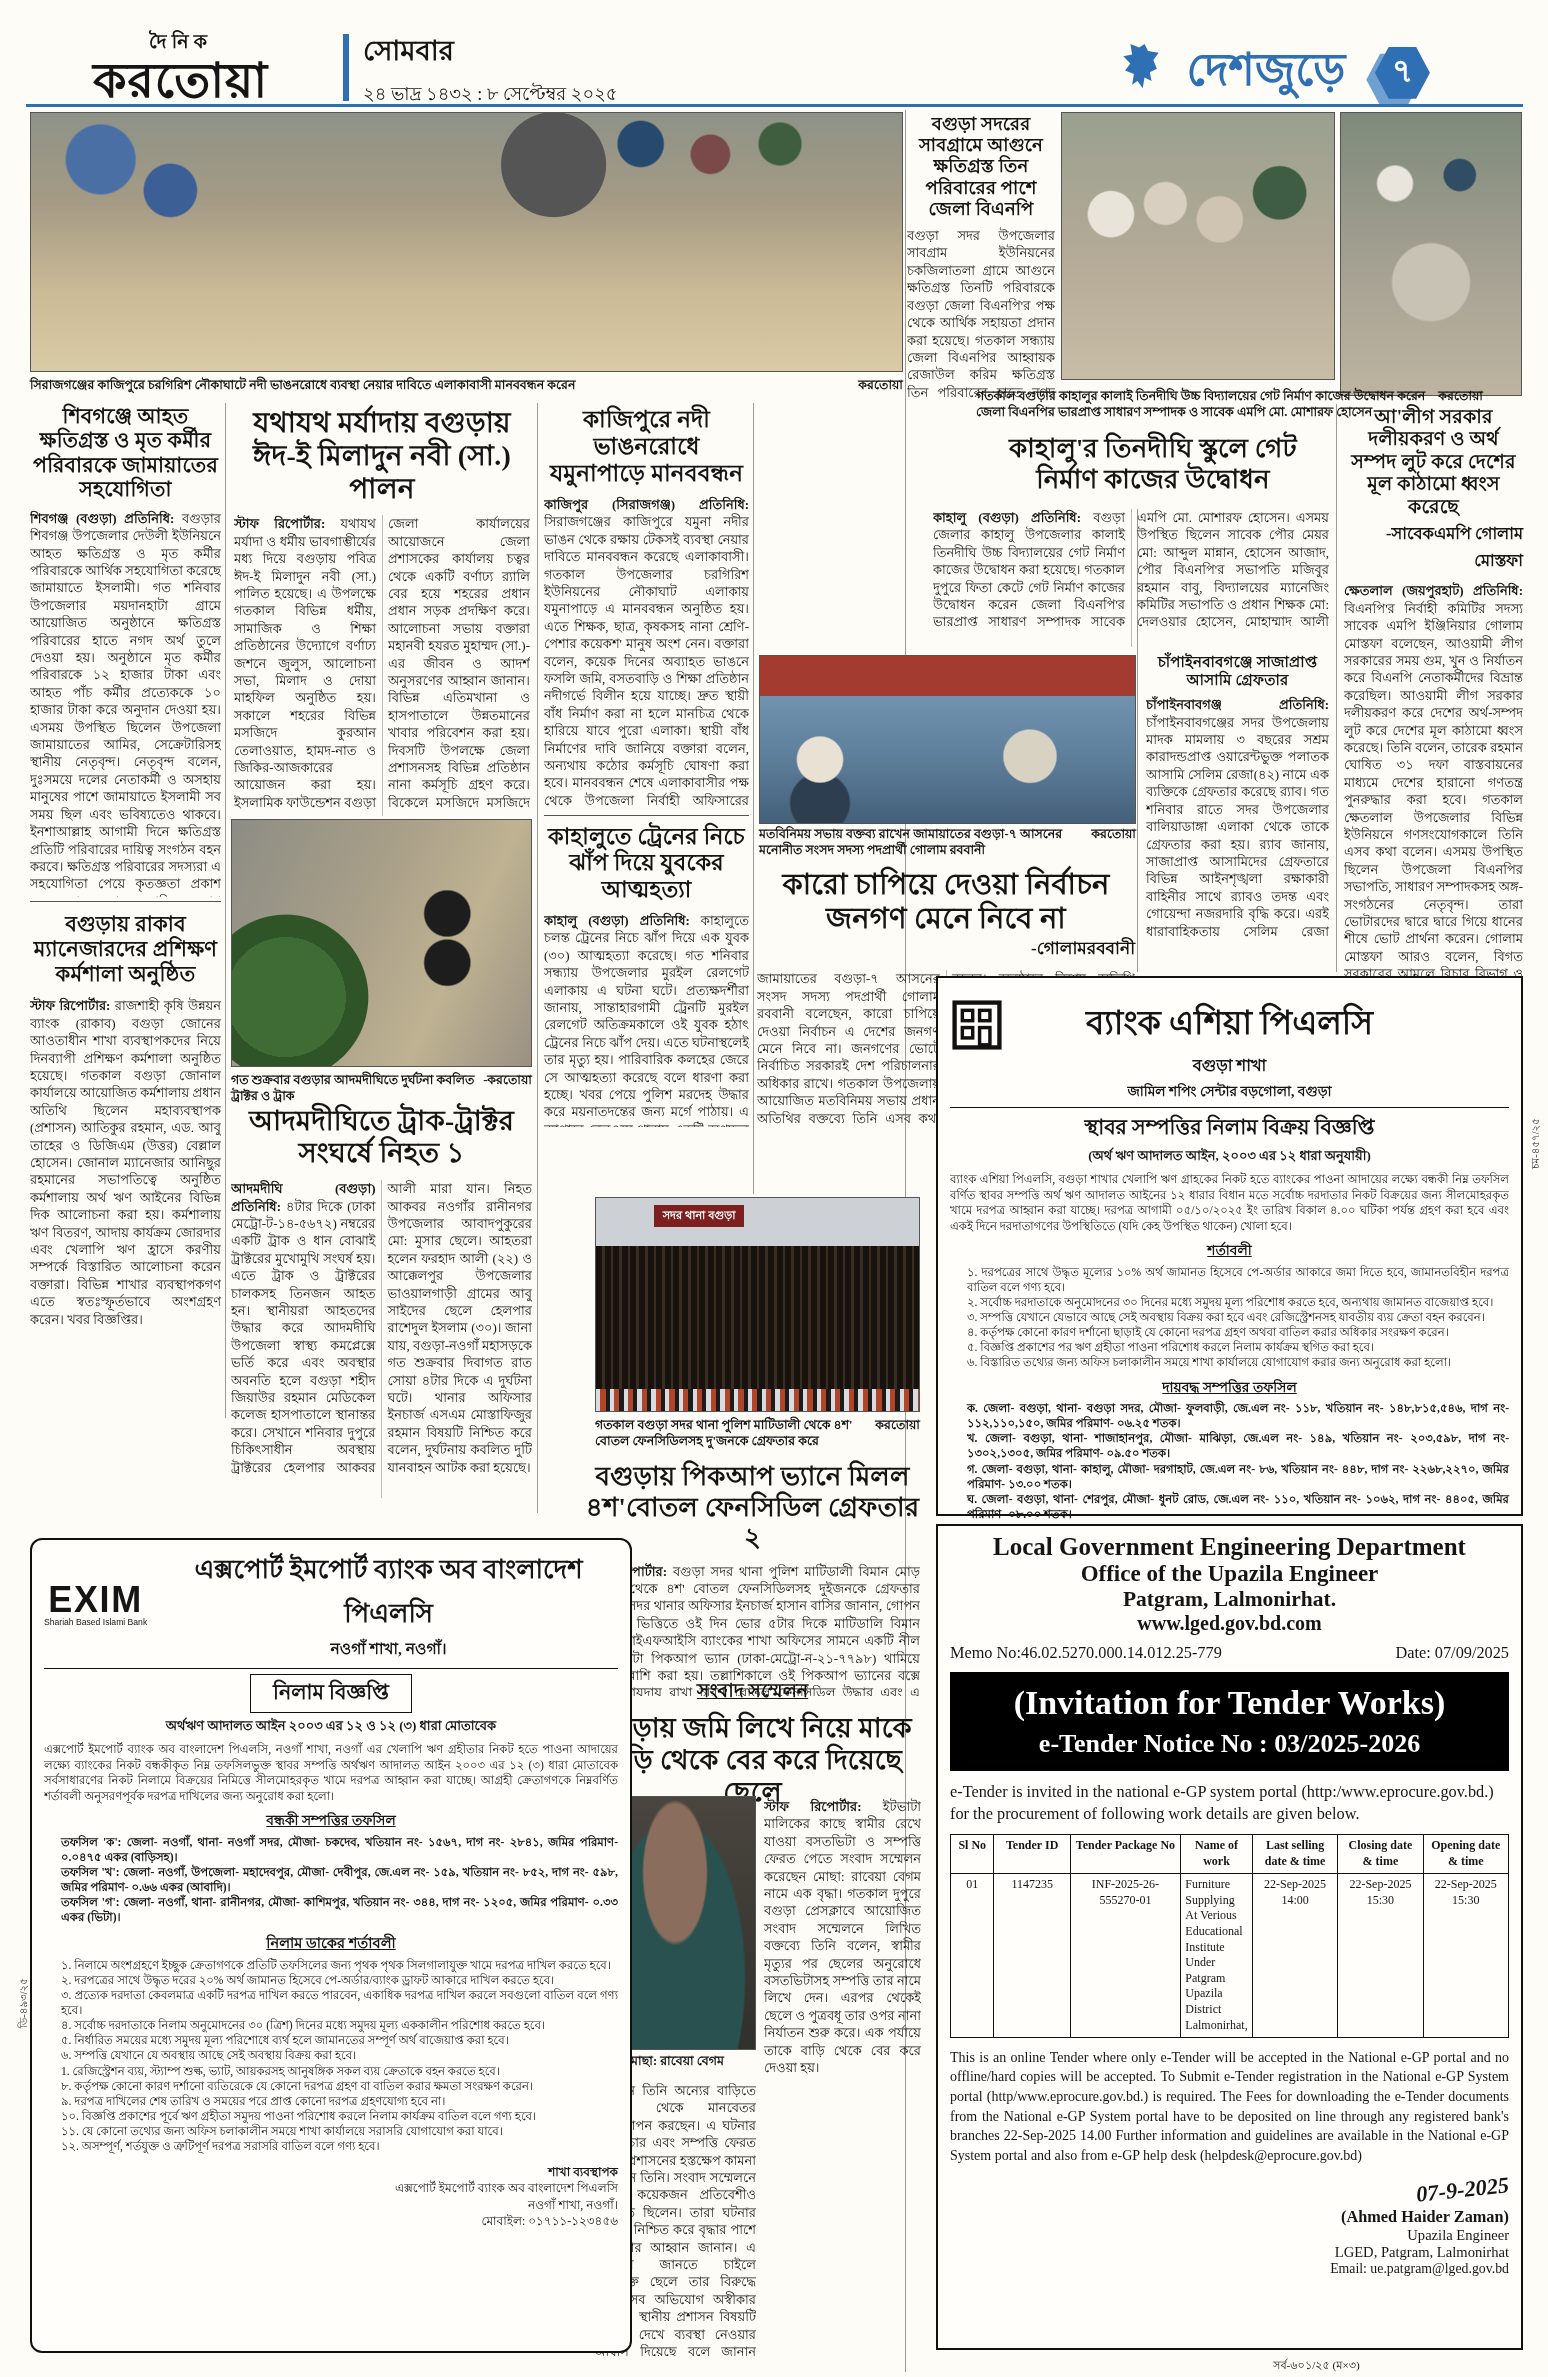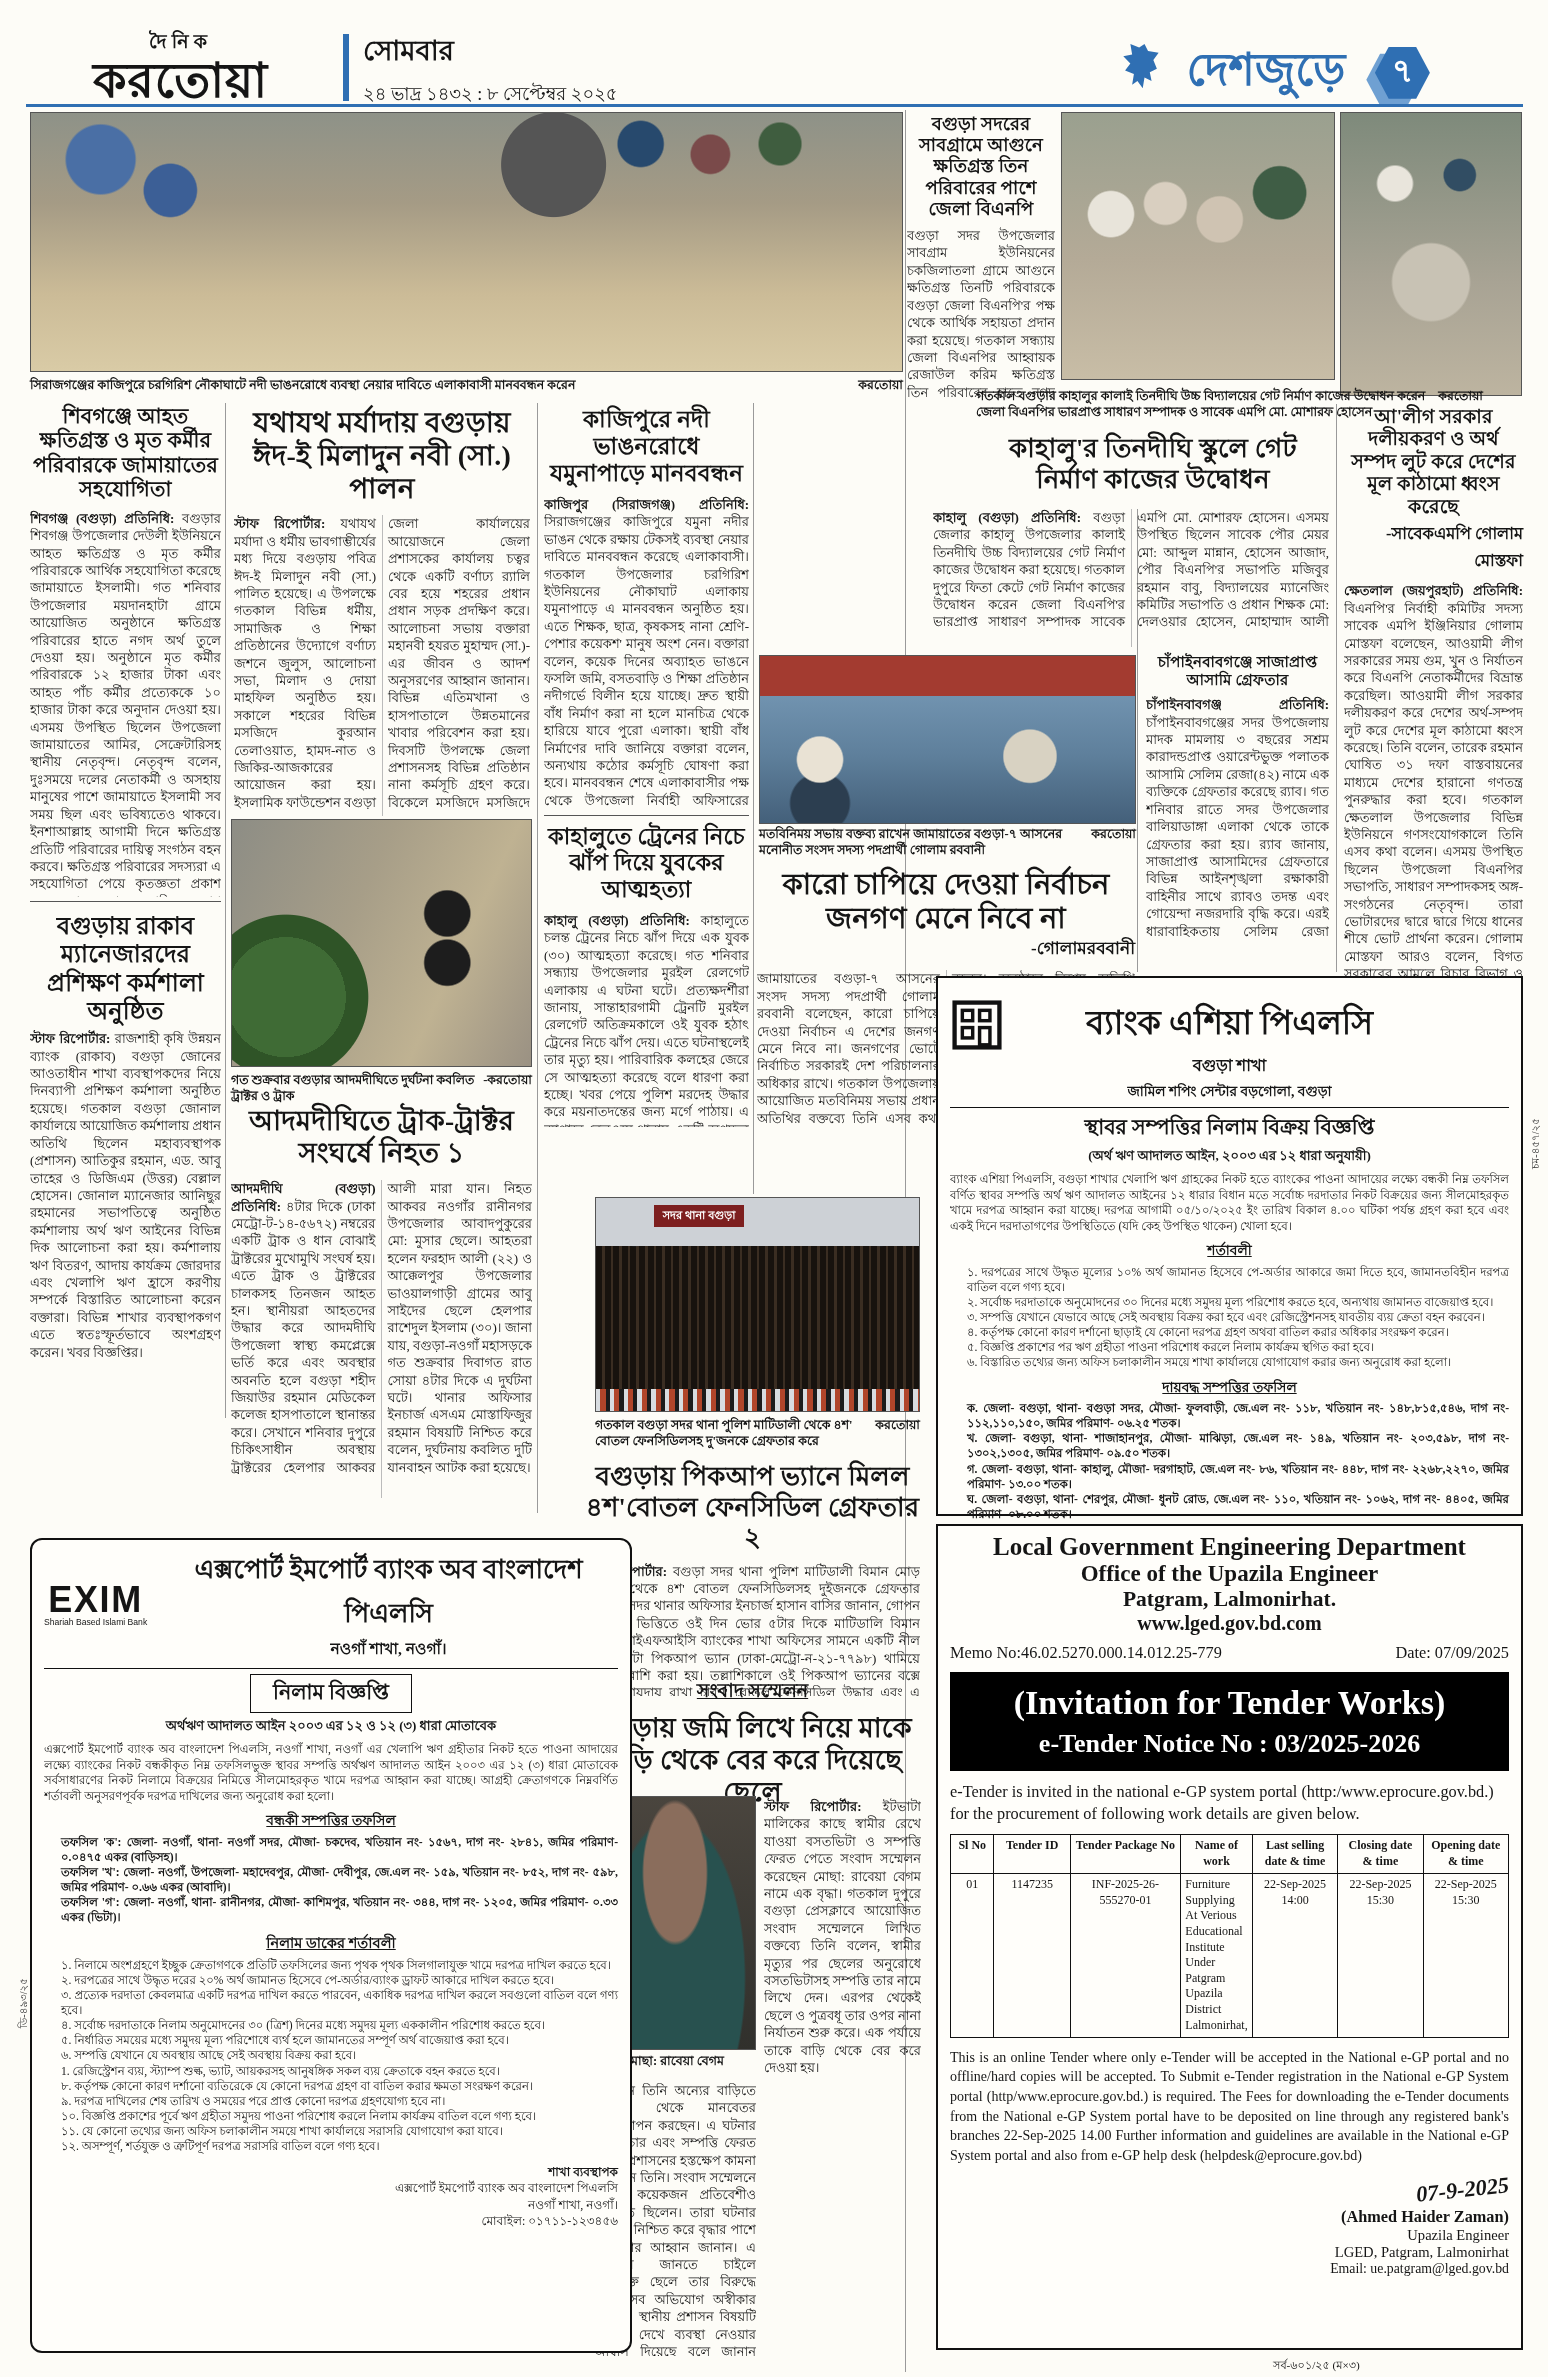--- a/index.html
+++ b/index.html
@@ -112,22 +112,22 @@
   <div class="abs" style="left:30px;top:404px;width:191px;">
     <div class="hl" style="font-size:20.6px;">শিবগঞ্জে আহত ক্ষতিগ্রস্ত ও মৃত কর্মীর পরিবারকে জামায়াতের সহযোগিতা</div>
     <div class="body" style="margin-top:8.6px;height:387px;">
       <span class="by">শিবগঞ্জ (বগুড়া) প্রতিনিধি:</span>
       <span>বগুড়ার শিবগঞ্জ উপজেলার দেউলী ইউনিয়নে আহত ক্ষতিগ্রস্ত ও মৃত কর্মীর পরিবারকে আর্থিক সহযোগিতা করেছে জামায়াতে ইসলামী। গত শনিবার উপজেলার ময়দানহাটা গ্রামে আয়োজিত অনুষ্ঠানে ক্ষতিগ্রস্ত পরিবারের হাতে নগদ অর্থ তুলে দেওয়া হয়। অনুষ্ঠানে মৃত কর্মীর পরিবারকে ১২ হাজার টাকা এবং আহত পাঁচ কর্মীর প্রত্যেককে ১০ হাজার টাকা করে অনুদান দেওয়া হয়। এসময় উপস্থিত ছিলেন উপজেলা জামায়াতের আমির, সেক্রেটারিসহ স্থানীয় নেতৃবৃন্দ। নেতৃবৃন্দ বলেন, দুঃসময়ে দলের নেতাকর্মী ও অসহায় মানুষের পাশে জামায়াতে ইসলামী সব সময় ছিল এবং ভবিষ্যতেও থাকবে। ইনশাআল্লাহ আগামী দিনে ক্ষতিগ্রস্ত প্রতিটি পরিবারের দায়িত্ব সংগঠন বহন করবে। ক্ষতিগ্রস্ত পরিবারের সদস্যরা এ সহযোগিতা পেয়ে কৃতজ্ঞতা প্রকাশ করেন। পরে দেশ ও জাতির কল্যাণ কামনা করে দোয়া ও মোনাজাতের মাধ্যমে অনুষ্ঠান শেষ হয়। স্থানীয় মুরব্বি, সুধীজন ও বিভিন্ন শ্রেণি-পেশার মানুষ এসময় উপস্থিত ছিলেন।</span>
     </div>
   </div>
   <div class="abs hrule" style="left:30px;top:901px;width:191px;"></div>
 
   <div class="abs" style="left:30px;top:912px;width:191px;">
-    <div class="hl" style="font-size:24px;">বগুড়ায় রাকাব ম্যানেজারদের প্রশিক্ষণ কর্মশালা অনুষ্ঠিত</div>
-    <div class="body" style="margin-top:5px;height:482px;">
+    <div class="hl" style="font-size:21px;">বগুড়ায় রাকাব ম্যানেজারদের প্রশিক্ষণ কর্মশালা অনুষ্ঠিত</div>
+    <div class="body" style="margin-top:11px;height:482px;">
       <span class="by">স্টাফ রিপোর্টার:</span>
       <span>রাজশাহী কৃষি উন্নয়ন ব্যাংক (রাকাব) বগুড়া জোনের আওতাধীন শাখা ব্যবস্থাপকদের নিয়ে দিনব্যাপী প্রশিক্ষণ কর্মশালা অনুষ্ঠিত হয়েছে। গতকাল বগুড়া জোনাল কার্যালয়ে আয়োজিত কর্মশালায় প্রধান অতিথি ছিলেন মহাব্যবস্থাপক (প্রশাসন) আতিকুর রহমান, এড. আবু তাহের ও ডিজিএম (উত্তর) বেল্লাল হোসেন। জোনাল ম্যানেজার আনিছুর রহমানের সভাপতিত্বে অনুষ্ঠিত কর্মশালায় অর্থ ঋণ আইনের বিভিন্ন দিক আলোচনা করা হয়। কর্মশালায় ঋণ বিতরণ, আদায় কার্যক্রম জোরদার এবং খেলাপি ঋণ হ্রাসে করণীয় সম্পর্কে বিস্তারিত আলোচনা করেন বক্তারা। বিভিন্ন শাখার ব্যবস্থাপকগণ এতে স্বতঃস্ফূর্তভাবে অংশগ্রহণ করেন। খবর বিজ্ঞপ্তির।</span>
     </div>
   </div>
 
   <div class="abs" style="left:234px;top:406px;width:296px;">
     <div class="hl" style="font-size:28px;">যথাযথ মর্যাদায় বগুড়ায় ঈদ-ই মিলাদুন নবী (সা.) পালন</div>
     <div class="body cols2" style="margin-top:10.3px;height:301px;">
       <span class="by">স্টাফ রিপোর্টার:</span>
       <span>যথাযথ মর্যাদা ও ধর্মীয় ভাবগাম্ভীর্যের মধ্য দিয়ে বগুড়ায় পবিত্র ঈদ-ই মিলাদুন নবী (সা.) পালিত হয়েছে। এ উপলক্ষে গতকাল বিভিন্ন ধর্মীয়, সামাজিক ও শিক্ষা প্রতিষ্ঠানের উদ্যোগে বর্ণাঢ্য জশনে জুলুস, আলোচনা সভা, মিলাদ ও দোয়া মাহফিল অনুষ্ঠিত হয়। সকালে শহরের বিভিন্ন মসজিদে কুরআন তেলাওয়াত, হামদ-নাত ও জিকির-আজকারের আয়োজন করা হয়। ইসলামিক ফাউন্ডেশন বগুড়া জেলা কার্যালয়ের আয়োজনে জেলা প্রশাসকের কার্যালয় চত্বর থেকে একটি বর্ণাঢ্য র‌্যালি বের হয়ে শহরের প্রধান প্রধান সড়ক প্রদক্ষিণ করে। আলোচনা সভায় বক্তারা মহানবী হযরত মুহাম্মদ (সা.)-এর জীবন ও আদর্শ অনুসরণের আহ্বান জানান। বিভিন্ন এতিমখানা ও হাসপাতালে উন্নতমানের খাবার পরিবেশন করা হয়। দিবসটি উপলক্ষে জেলা প্রশাসনসহ বিভিন্ন প্রতিষ্ঠান নানা কর্মসূচি গ্রহণ করে। বিকেলে মসজিদে মসজিদে মিলাদ মাহফিল ও বিশেষ মোনাজাত অনুষ্ঠিত হয়। এতে দেশ ও জাতির শান্তি, সমৃদ্ধি এবং মুসলিম উম্মাহর ঐক্য কামনা করা হয়।</span>

